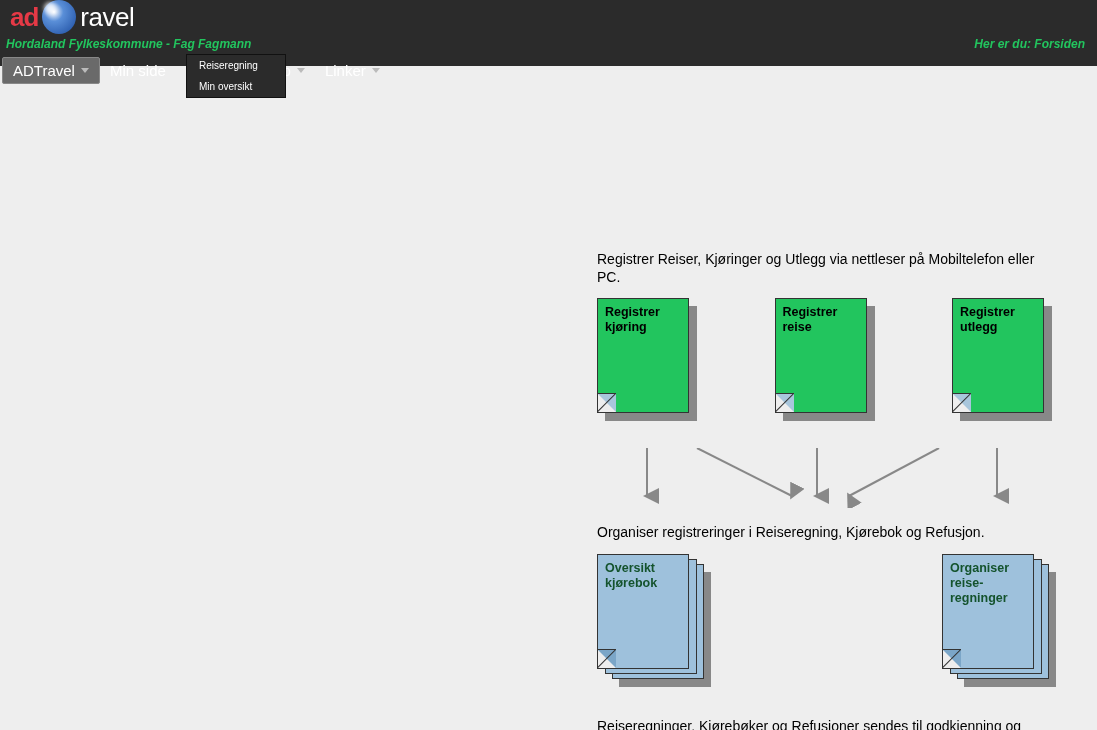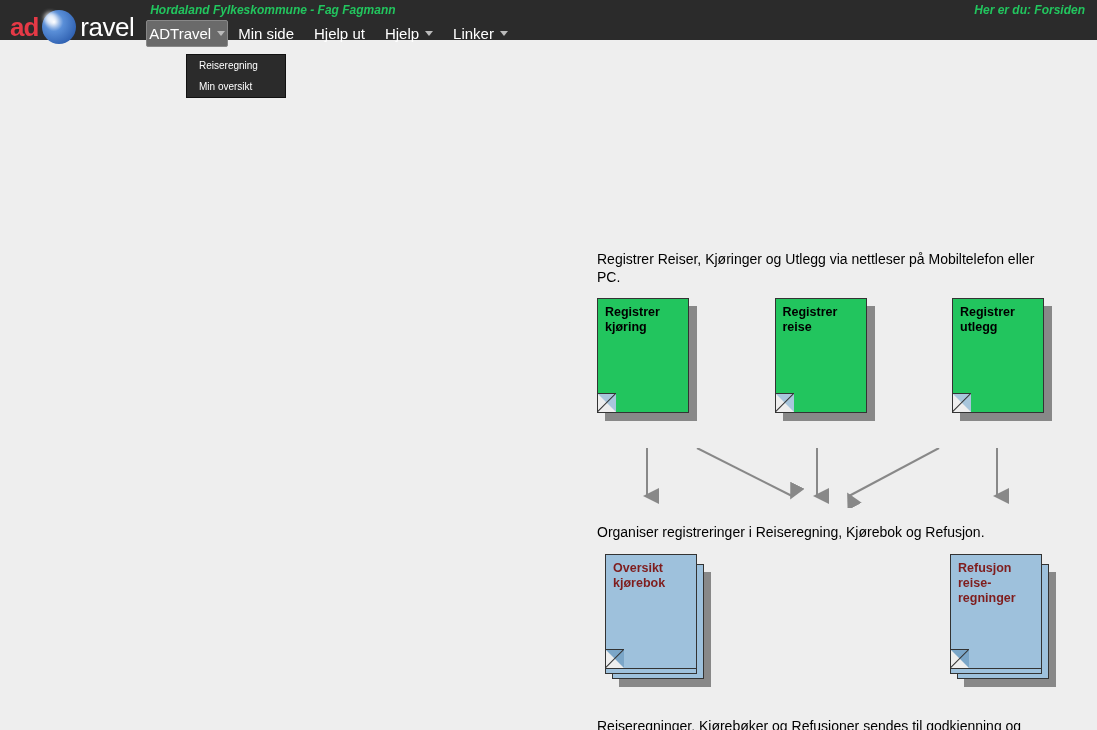--- a/index.html
+++ b/index.html
@@ -5,23 +5,24 @@
     * { margin: 0; padding: 0; box-sizing: border-box; }
     body {
       font-family: Arial, Helvetica, sans-serif;
       background: #eeeeee;
       width: 1097px;
       height: 730px;
       overflow: hidden;
     }
     .topbar {
       background: #2b2b2b;
-      height: 40px;
-      display: flex;
-      position: relative;
+      height: 66px;
+      display: flex;
+      position: relative;
+      flex-direction: column;
     }
     .logo {
       display: flex;
       align-items: center;
       padding: 0 10px;
       height: 54px;
     }
     .logo-ad { color: #e63946; font-size: 26px; font-weight: bold; letter-spacing: -1px; }
     .logo-globe {
       width: 34px; height: 34px; margin: 0 4px;
@@ -66,21 +67,21 @@
       padding: 5px 10px;
       cursor: pointer;
       display: flex;
       align-items: center;
       gap: 6px;
     }
     .menu-item.active {
       background: #6a6a6a;
       border: 1px solid #888;
       border-radius: 2px;
-      padding: 4px 2px;
+      padding: 4px 10px;
     }
     .caret {
       width: 0; height: 0;
       border-left: 4px solid transparent;
       border-right: 4px solid transparent;
       border-top: 5px solid #bbbbbb;
       display: inline-block;
     }
     .dropdown {
       position: absolute;
@@ -194,26 +195,26 @@
       background: #9ec1dc;
       border: 1px solid #333;
       width: 92px; height: 115px;
       top: 5px; left: 8px;
     }
     .stack-1 {
       position: absolute;
       background: #9ec1dc;
       border: 1px solid #333;
       width: 92px; height: 115px;
-      top: 0; left: 8px;
+      top: 0; left: 0;
       padding: 6px 7px;
       font-size: 12.5px;
       line-height: 1.2;
       font-weight: bold;
-      color: #7f1d1d;
+      color: #14532d;
     }
     .stack-1 .page-fold { border-right-color: #7ba6c8; }
 
     .arrows {
       position: relative;
       height: 60px;
       margin: 0 0 15px 0;
     }
     
     svg.arrows-svg {
@@ -328,21 +329,21 @@
         <div class="page-fold"></div>
         <div class="fold-line"></div>
         <div class="fold-line2"></div>
       </div>
     </div>
     <div class="stack">
       <div class="stack-shadow"></div>
       <div class="stack-3"></div>
       <div class="stack-2"></div>
       <div class="stack-1">
-        <span>Refusjon reise-regninger</span>
+        <span>Organiser reise-regninger</span>
         <div class="page-fold"></div>
         <div class="fold-line"></div>
         <div class="fold-line2"></div>
       </div>
     </div>
   </div>
 
   <div class="instruction section2">Reiseregninger, Kjørebøker og Refusjoner sendes til godkjenning og godkjennes før overføring til lønnssystem.</div>
 </div>
 

